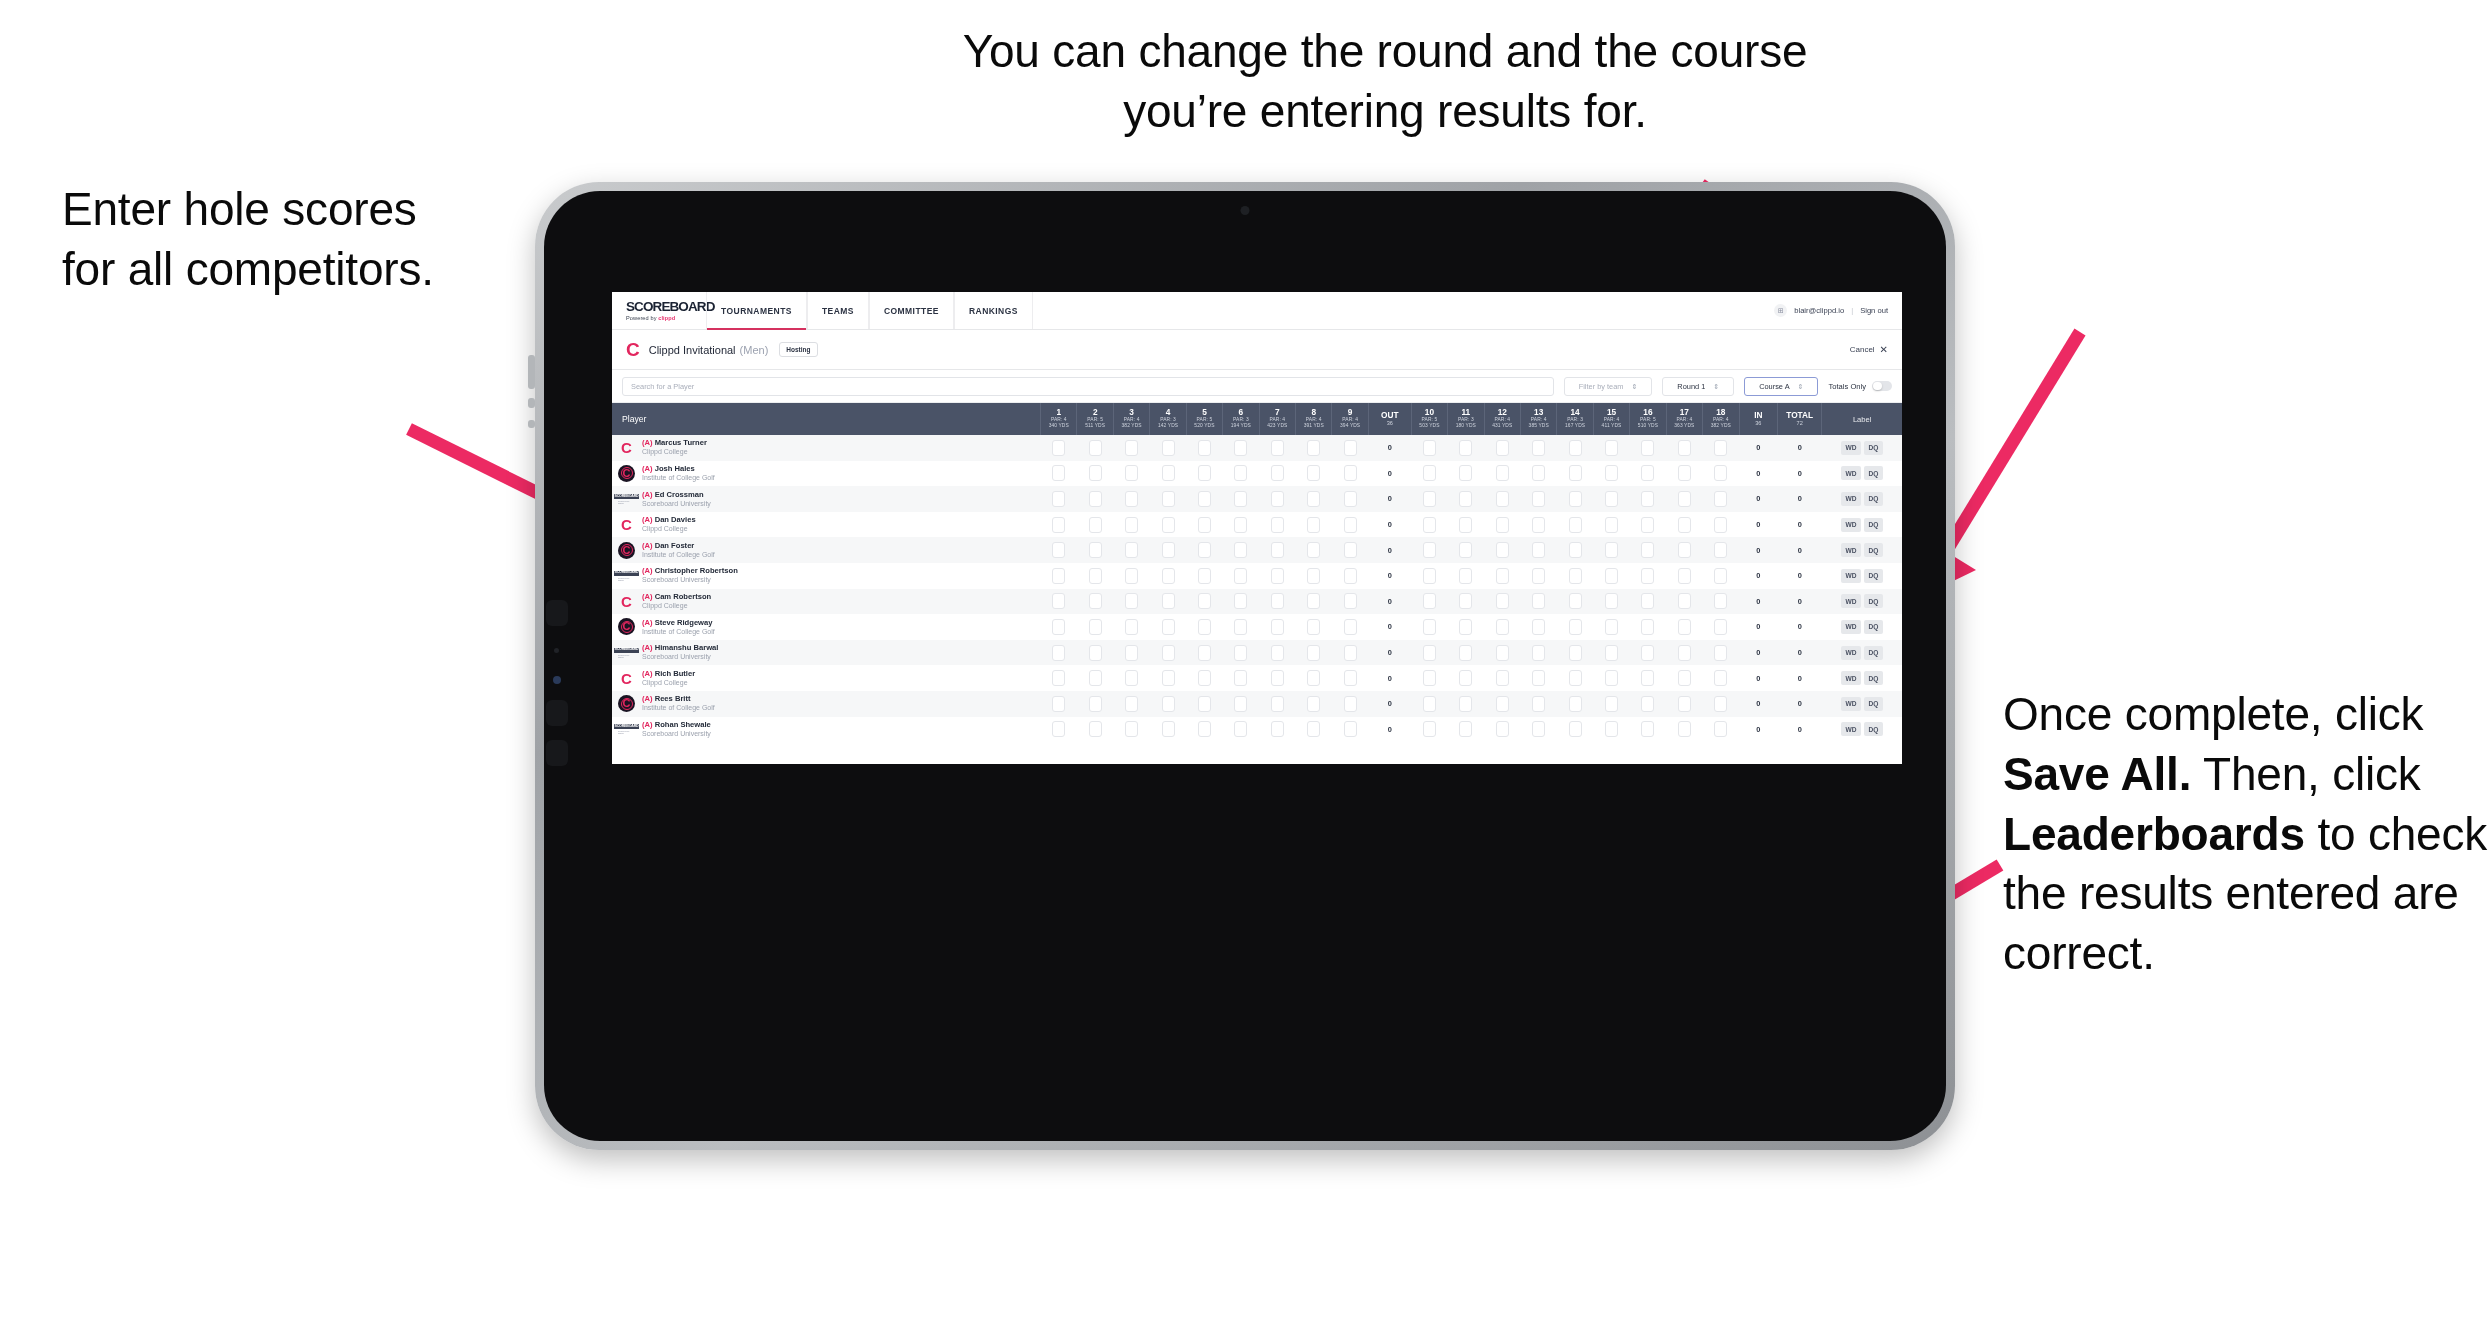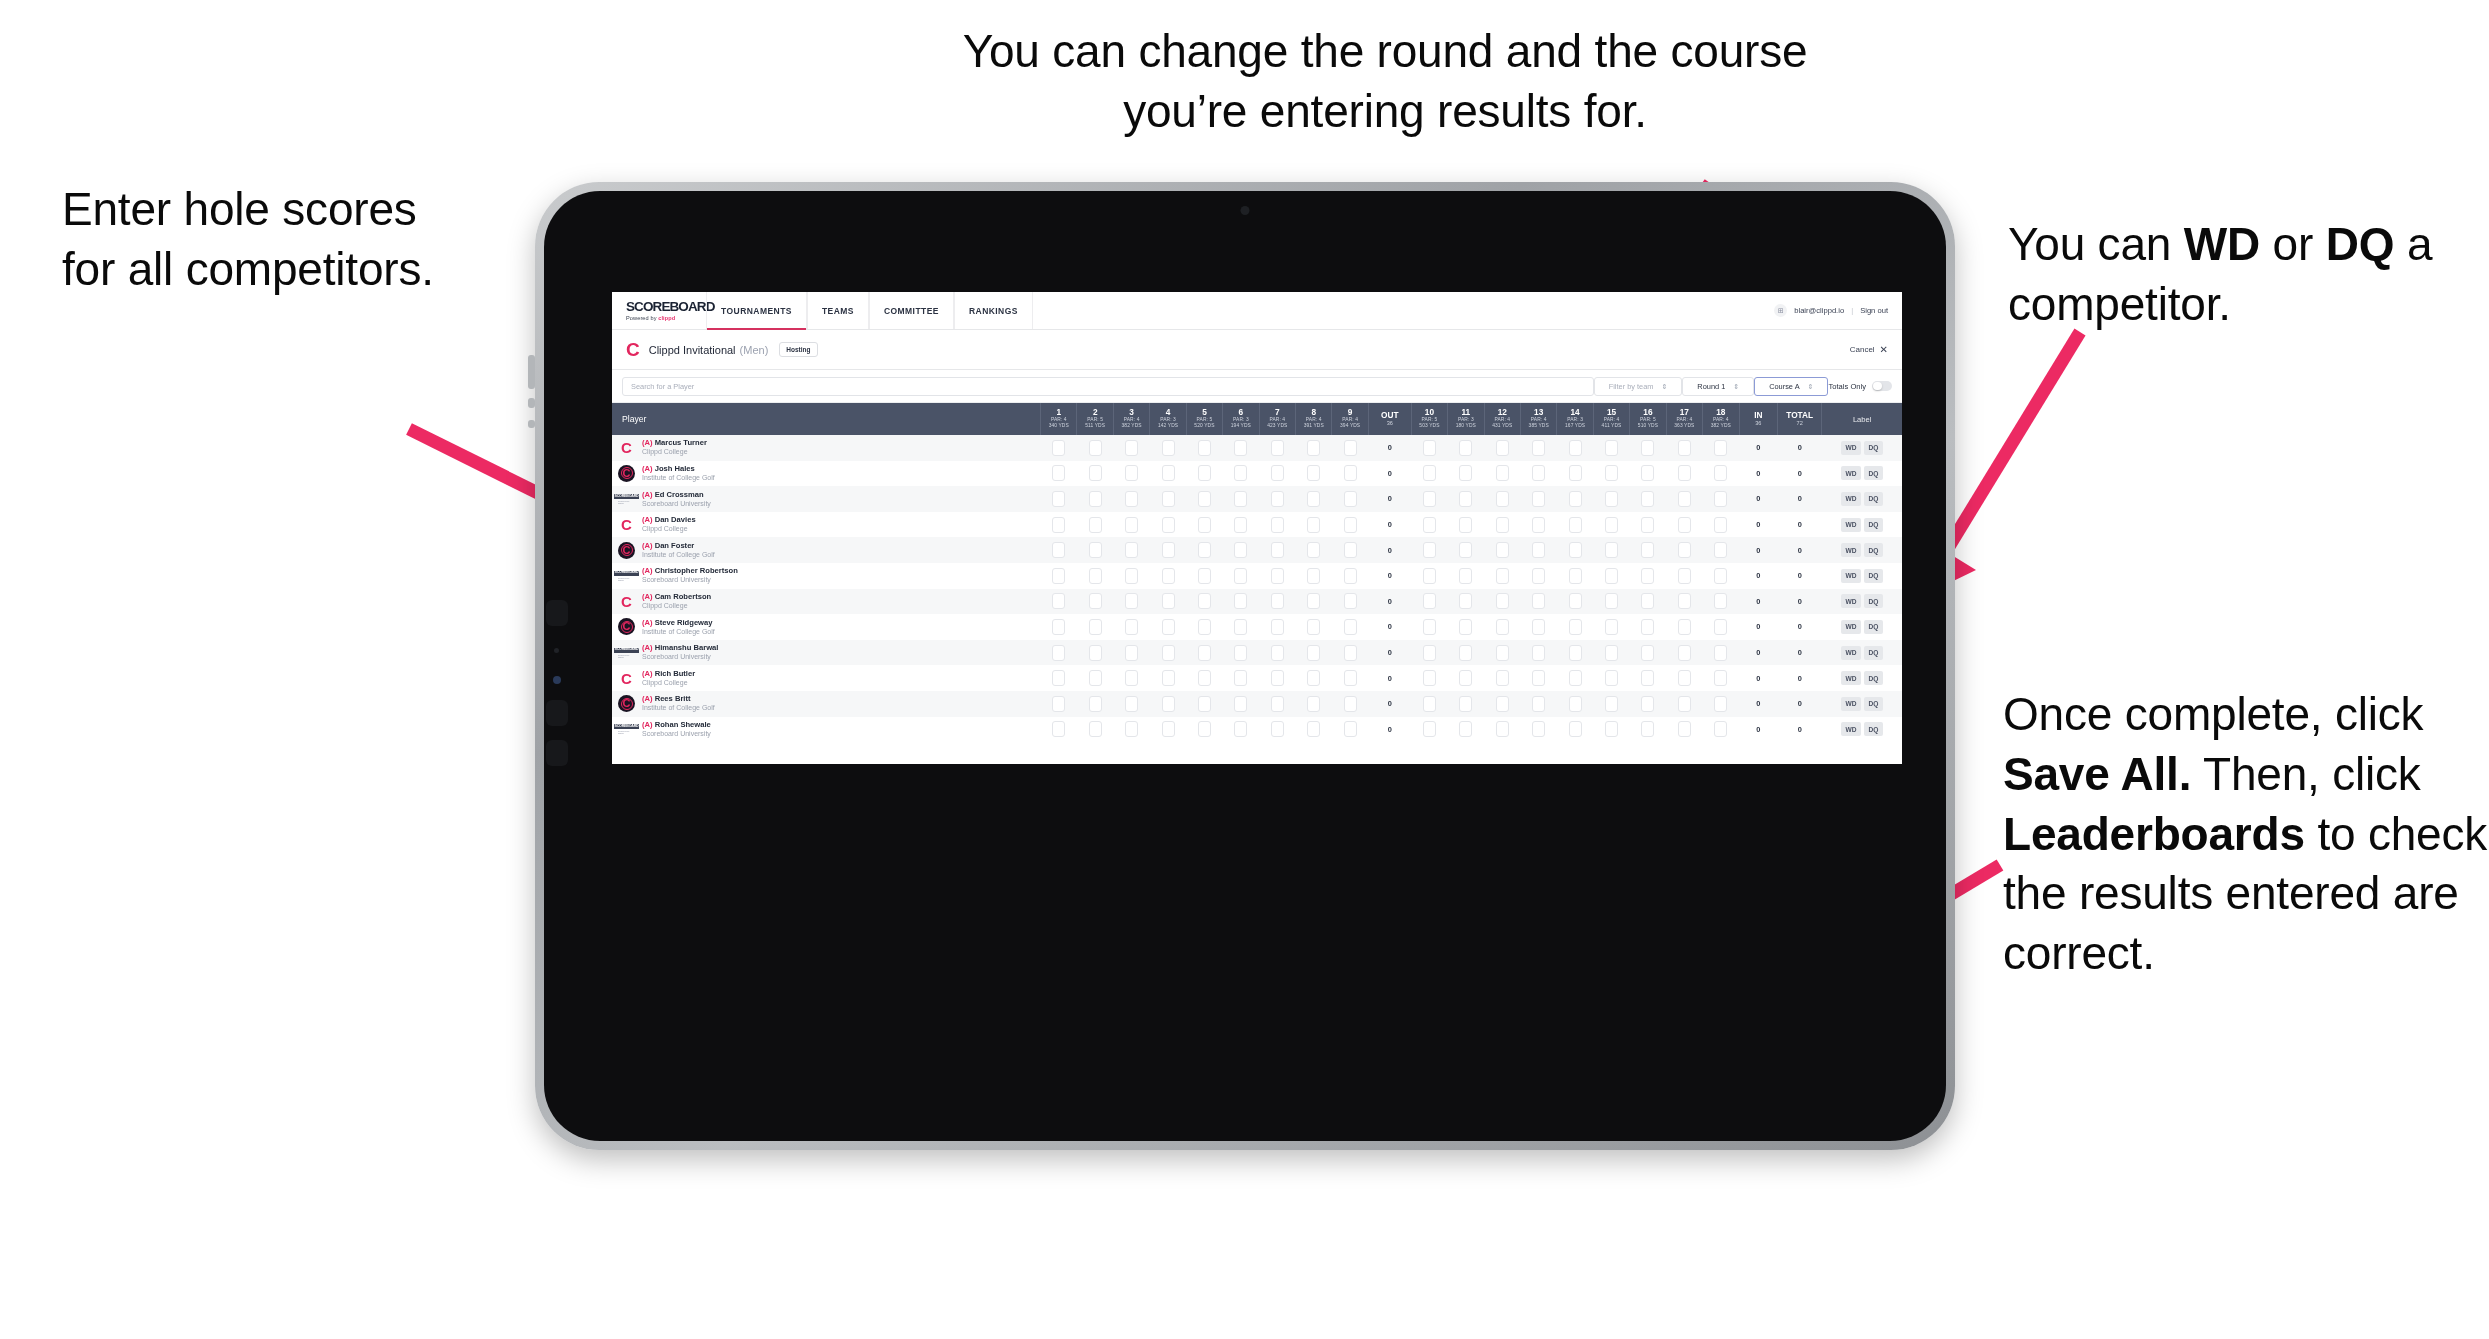--- a/index.html
+++ b/index.html
@@ -93,21 +93,21 @@
              border:1px solid #dcdee2; border-radius:3px; padding:3px 6px; background:#fff;}
   .cancel { margin-left:auto; font-size:8px; color:#3b4254; display:flex; align-items:center; gap:5px; cursor:pointer;}
   .cancel .x { font-size:10px; }
 
   
   .tabbar { height:27px; background:#3c465c; display:flex; align-items:center; padding:0 12px; gap:2px;}
   .tab { font-size:8px; color:#e3e6ec; padding:4px 9px; border-radius:3px; cursor:pointer; }
   .tab.active { background:#fff; color:#232a38; font-weight:600; }
 
   
-  .filterbar { height:33px; background:#fff; display:flex; align-items:center; padding:0 10px; gap:0; border-bottom:1px solid #eceef0;}
+  .filterbar { height:33px; background:#fff; display:flex; align-items:center; padding:0 10px; gap:10px; border-bottom:1px solid #eceef0;}
   .search { flex:1; height:19px; border:1px solid #e2e4e8; border-radius:3px;
             display:flex; align-items:center; padding:0 8px; font-size:7.4px; color:#a9aeba; background:#fff;}
   .selbox { height:19px; min-width:62px; border:1px solid #e2e4e8; border-radius:3px;
             display:flex; align-items:center; justify-content:space-between; padding:0 14px;
             font-size:7.4px; color:#2c3342; background:#fff; cursor:pointer; gap:8px;}
   .selbox.placeholder { color:#a9aeba; }
   .selbox.focused { border-color:#8c9bd6; }
   .chev { font-size:7px; color:#98a0ae; line-height:1; }
   .toggle-wrap { display:flex; align-items:flex-end; gap:6px; font-size:7.6px; color:#2c3342; }
   .toggle { width:20px; height:10.5px; border-radius:6px; background:#e3e5e9; position:relative; cursor:pointer;}
@@ -152,21 +152,20 @@
              padding:3.5px 4.5px; font-weight:600; cursor:pointer; }
 </style>
 </head>
 <body>
 
 <div class="stage">
 
   <div class="anno" id="anno-top">You can change the round and the course you’re entering results for.</div>
   <div class="anno" id="anno-left">Enter hole scores for all competitors.</div>
 
-  <div class="anno" id="anno-wd"><span>You can </span><b>WD</b><span> or </span><b>DQ</b><span> a competitor.</span></div>
 
   <div class="anno" id="anno-save"><span>Once complete, click </span><b>Save All.</b><span> Then, click </span><b>Leaderboards</b><span> to check the results entered are correct.</span></div>
 
   <svg class="arrow" style="left:1520px; top:175px;" width="220" height="250" viewBox="0 0 220 250">
     <path d="M190 8 L60 185" stroke="#ec2a63" stroke-width="13" fill="none"></path>
     <path d="M30 228 L40 166 L92 200 Z" fill="#ec2a63"></path>
   </svg>
 
   <svg class="arrow" style="left:395px; top:415px;" width="400" height="200" viewBox="0 0 400 200">
     <path d="M14 14 L288 150" stroke="#ec2a63" stroke-width="13" fill="none"></path>

